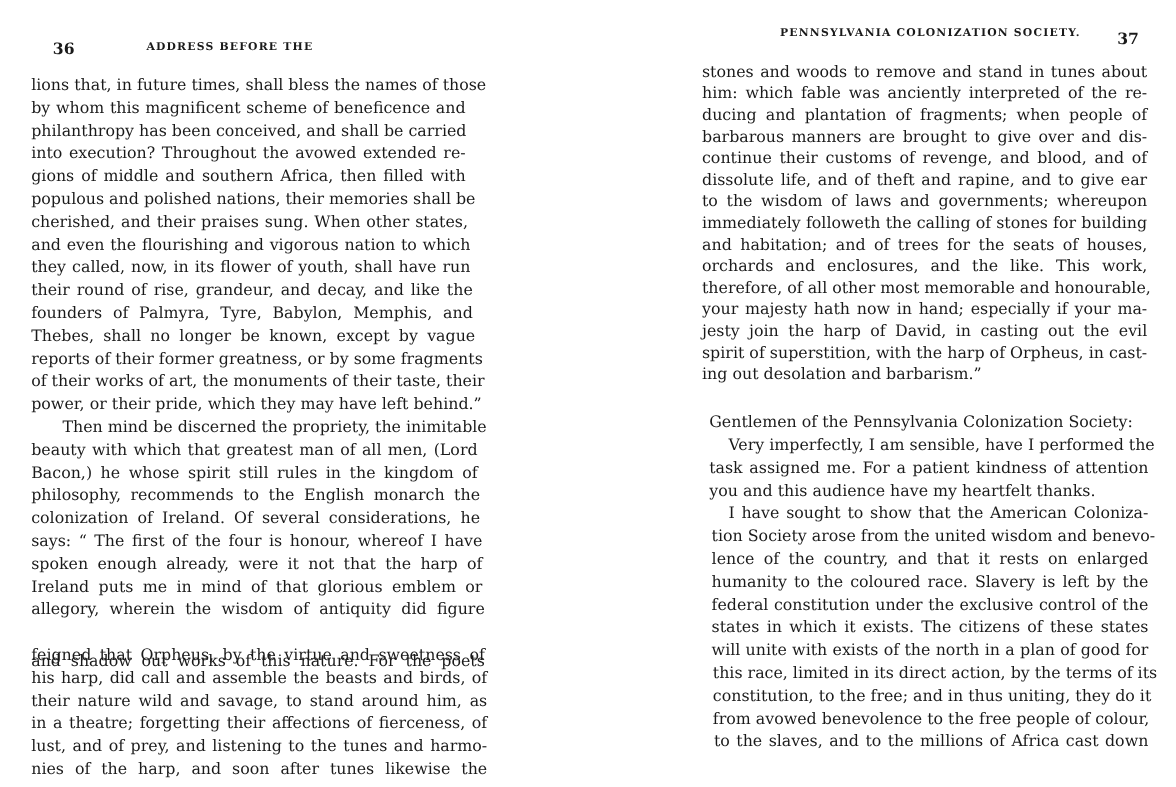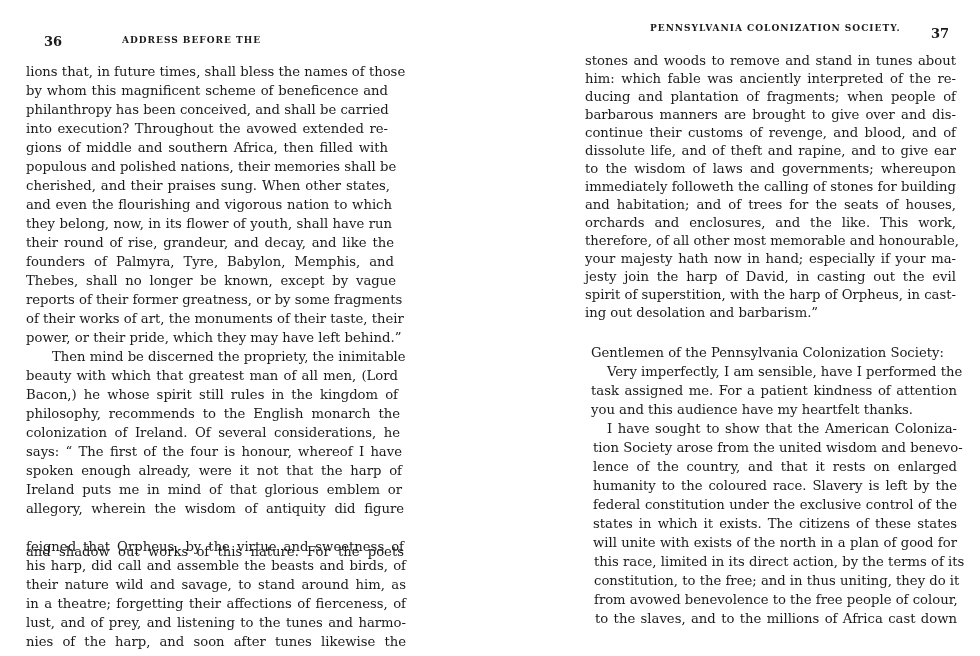--- a/index.html
+++ b/index.html
@@ -43,21 +43,21 @@
   <div class="running-head left-head">ADDRESS BEFORE THE</div>
   <div class="text-block left-block">
     <div class="line" style="top:0px;width:362px">lions that, in future times, shall bless the names of those</div>
     <div class="line" style="top:19px;width:362px">by whom this magnificent scheme of beneficence and</div>
     <div class="line" style="top:38px;width:362px">philanthropy has been conceived, and shall be carried</div>
     <div class="line" style="top:57px;width:362px">into execution?  Throughout the avowed extended re-</div>
     <div class="line" style="top:76px;width:362px">gions of middle and southern Africa, then filled with</div>
     <div class="line" style="top:95px;width:364px">populous and polished nations, their memories shall be</div>
     <div class="line" style="top:114px;width:364px">cherished, and their praises sung.  When other states,</div>
     <div class="line" style="top:133px;width:366px">and even the flourishing and vigorous nation to which</div>
-    <div class="line" style="top:152px;width:366px">they belong, now, in its flower of youth, shall have run</div>
+    <div class="line" style="top:152px;width:366px">they called, now, in its flower of youth, shall have run</div>
     <div class="line" style="top:171px;width:368px">their round of rise, grandeur, and decay, and like the</div>
     <div class="line" style="top:190px;width:368px">founders of Palmyra, Tyre, Babylon, Memphis, and</div>
     <div class="line" style="top:209px;width:370px">Thebes, shall no longer be known, except by vague</div>
     <div class="line" style="top:228px;width:370px">reports of their former greatness, or by some fragments</div>
     <div class="line" style="top:247px;width:370px">of their works of art, the monuments of their taste, their</div>
     <div class="line last" style="top:266px;width:370px">power, or their pride, which they may have left behind.”</div>
     <div class="line" style="top:285px;left:26px;width:346px">Then mind be discerned the propriety, the inimitable</div>
     <div class="line" style="top:304px;width:372px">beauty with which that greatest man of all men, (Lord</div>
     <div class="line" style="top:323px;width:372px">Bacon,) he whose spirit still rules in the kingdom of</div>
     <div class="line" style="top:342px;width:374px">philosophy, recommends to the English monarch the</div>

